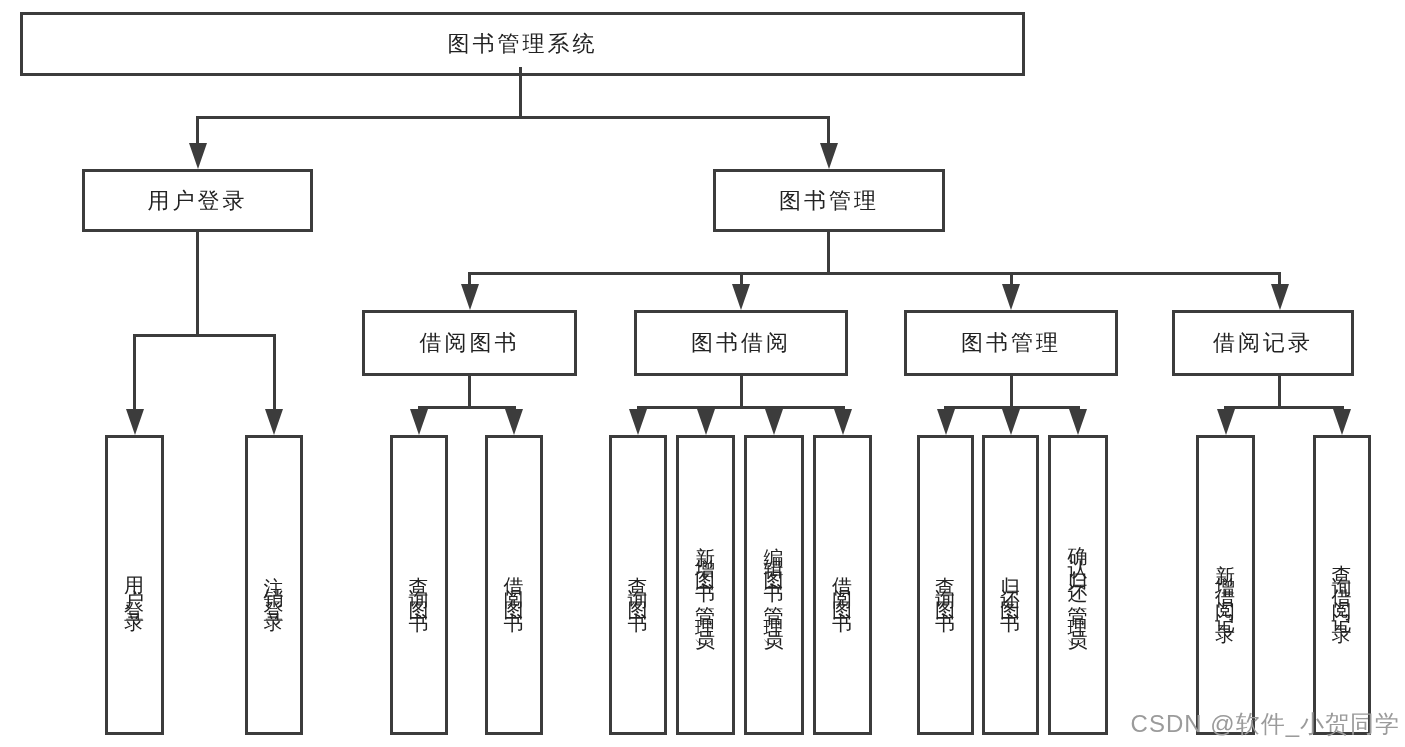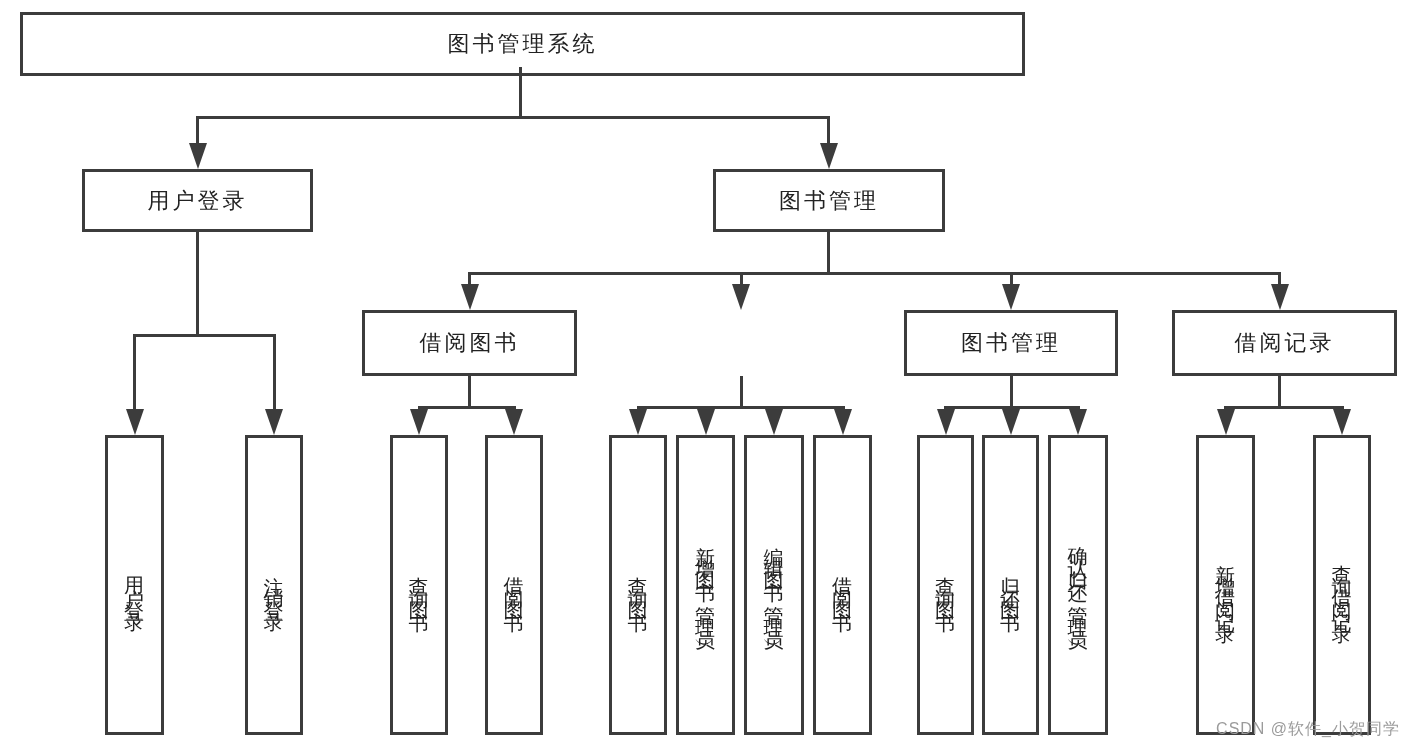--- a/index.html
+++ b/index.html
@@ -52,21 +52,21 @@
     position:absolute;
     width:0;height:0;
     border-left:9px solid transparent;
     border-right:9px solid transparent;
     border-top:26px solid var(--line);
   }
   .watermark{
     position:absolute;
     right:5px;
     bottom:7px;
-    font-size:16px;
+    font-size:24px;
     color:var(--wm);
     letter-spacing:1px;
     white-space:nowrap;
   }
 </style>
 </head>
 <body>
 
 <div class="canvas">
 
@@ -102,24 +102,27 @@
   <div class="vline" style="left:739.5px;top:272px;height:16px"></div>
   <div class="arrow" style="left:732px;top:284px"></div>
   <div class="vline" style="left:1009.5px;top:272px;height:16px"></div>
   <div class="arrow" style="left:1002px;top:284px"></div>
   <div class="vline" style="left:1278px;top:272px;height:16px"></div>
   <div class="arrow" style="left:1270.5px;top:284px"></div>
 
   <div class="box h" style="left:362px;top:310px;width:215px;height:66px">
     <span>借阅图书</span>
   </div>
+  <div class="box h" style="left:634px;top:310px;width:214px;height:66px">
+    <span>图书借阅</span>
+  </div>
   <div class="box h" style="left:904px;top:310px;width:214px;height:66px">
     <span>图书管理</span>
   </div>
-  <div class="box h" style="left:1172px;top:310px;width:225px;height:66px">
+  <div class="box h" style="left:1172px;top:310px;width:182px;height:66px">
     <span>借阅记录</span>
   </div>
 
   <div class="vline" style="left:468px;top:376px;height:32px"></div>
   <div class="hline" style="left:417.5px;top:406px;width:98px"></div>
   <div class="vline" style="left:417.5px;top:406px;height:8px"></div>
   <div class="arrow" style="left:410px;top:409px"></div>
   <div class="vline" style="left:512.5px;top:406px;height:8px"></div>
   <div class="arrow" style="left:505px;top:409px"></div>
 

